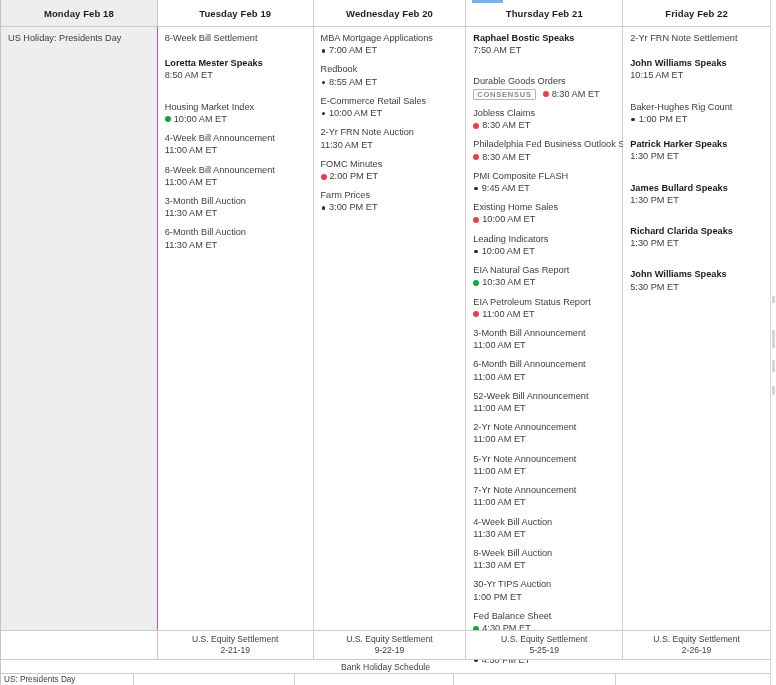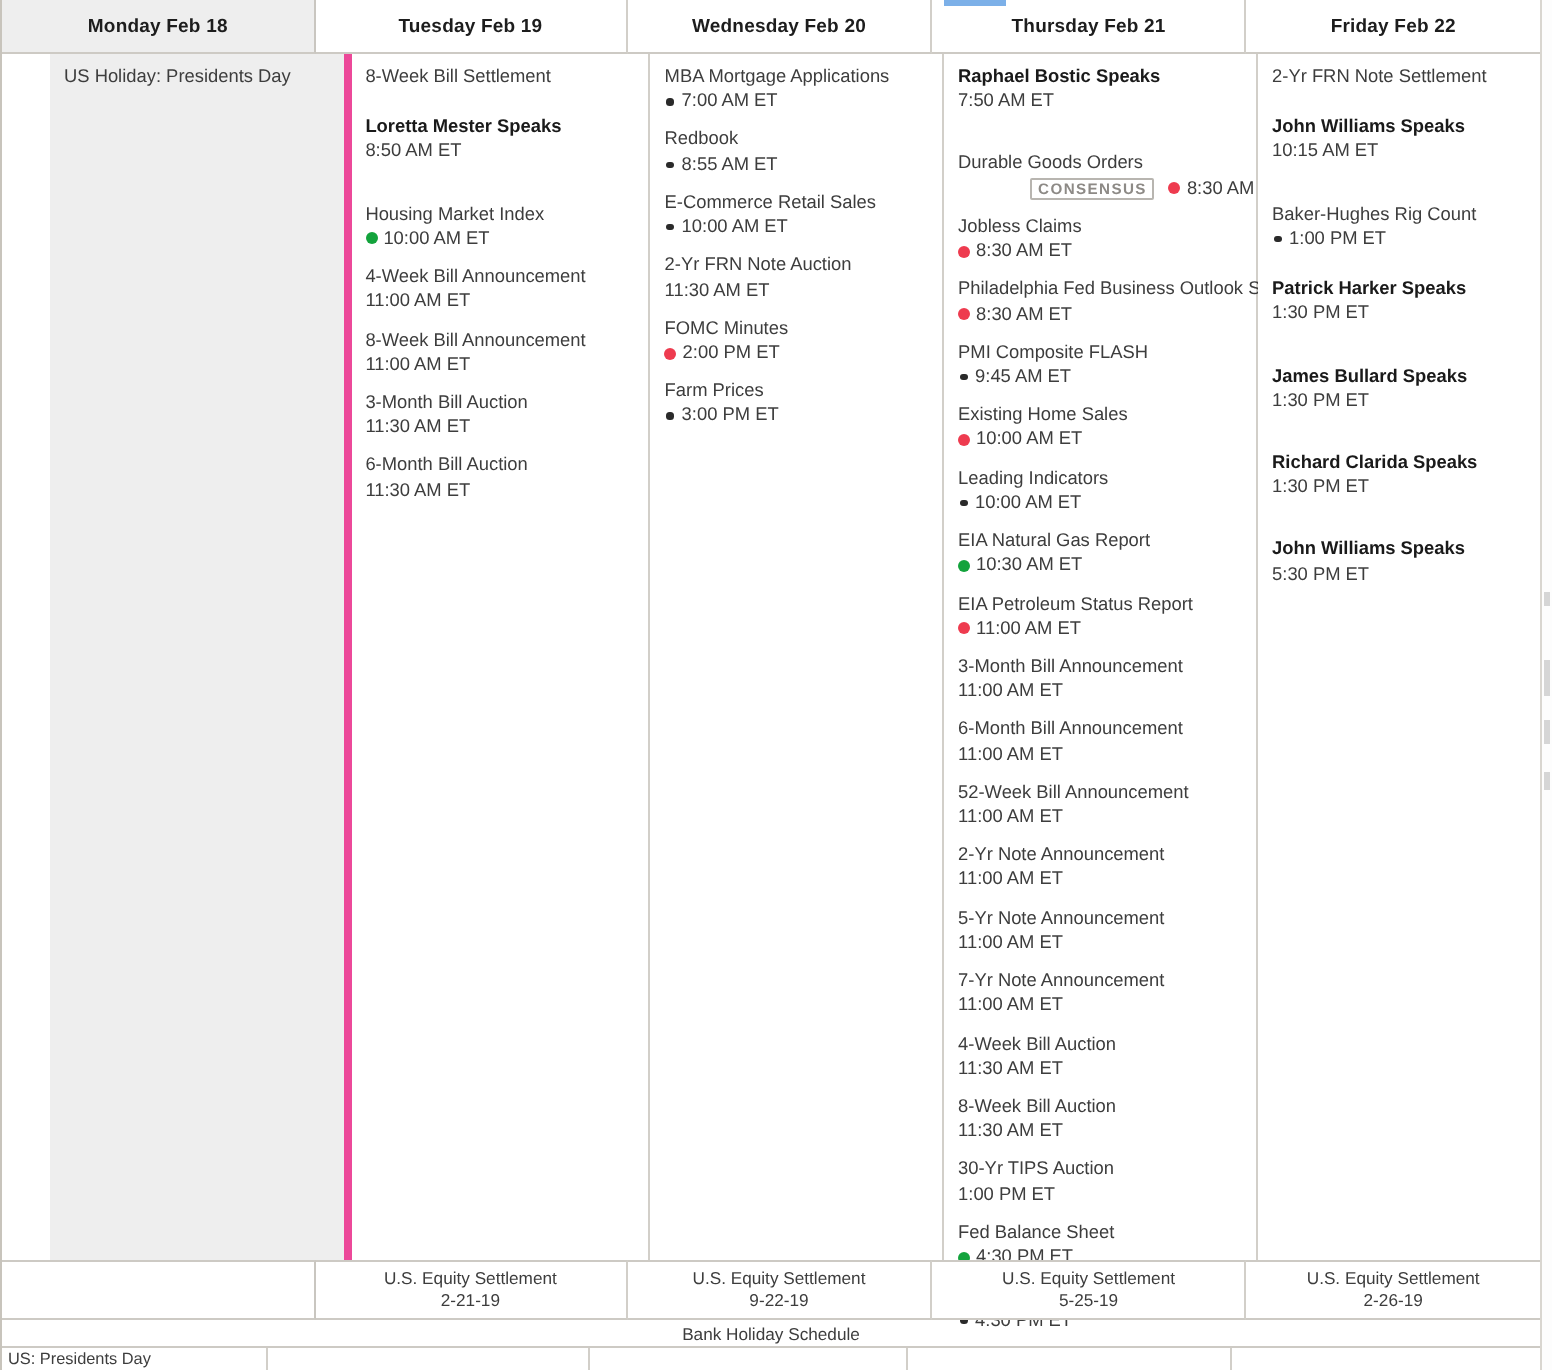--- a/index.html
+++ b/index.html
@@ -101,21 +101,21 @@
   
   .body-row { height: 603px; }
   .body-cell {
     box-sizing: border-box;
     height: 603px;
     padding: 6px 7px 0 7px;
     border-right: 1px solid #d2cfc9;
     background: #ffffff;
   }
   .body-cell:last-child { border-right: none; }
-  .body-cell.mon { background: #eeeeee; border-right: 4px solid #ec4899; margin-left: 24px; }
+  .body-cell.mon { background: #eeeeee; border-right: 1px solid #ec4899; }
 
   
   .event {
     margin-bottom: 8px;
     line-height: 1.22;
   }
   .event .title {
     font-size: 9.2px;
     color: #3d3d3d;
     white-space: nowrap;
@@ -158,21 +158,20 @@
     border: 1px solid #b8b5b0;
     border-radius: 1px;
     padding: 0 3px;
     height: 11px;
     font-size: 7.6px;
     font-weight: bold;
     letter-spacing: 0.7px;
     color: #8d8a86;
     background: #ffffff;
     margin-right: 4px;
-    margin-left: 36px;
   }
 
   
   .holiday-note {
     font-size: 9.2px;
     color: #3d3d3d;
     white-space: nowrap;
   }
 
   

